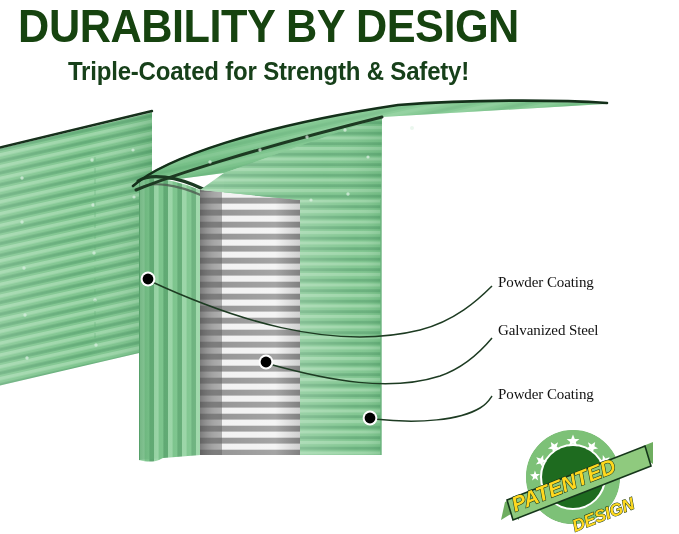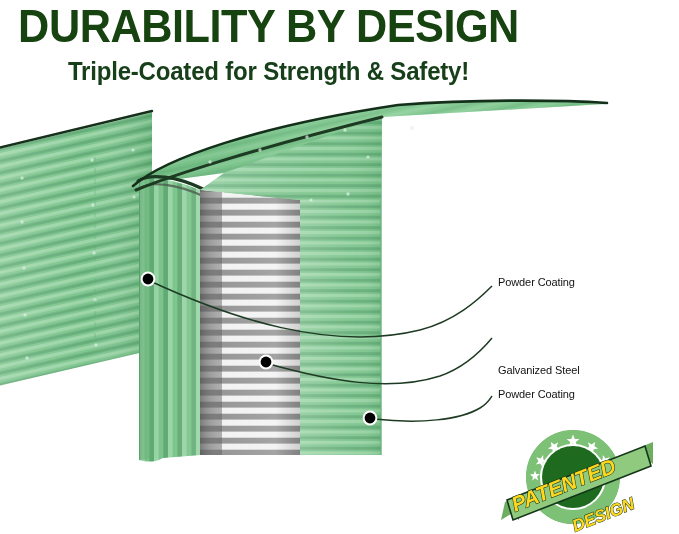--- a/index.html
+++ b/index.html
@@ -65,32 +65,32 @@
     position: absolute;
     left: 0;
     top: 0;
     width: 679px;
     height: 534px;
   }
 
   
   .callout {
     position: absolute;
-    font-family: Liberation Sans, sans-serif;
-    font-size: 11px;
+    font-family: Liberation Serif, serif;
+    font-size: 15px;
     line-height: 20px;
     font-weight: 400;
     color: #111111;
     white-space: nowrap;
     letter-spacing: -0.1px;
   }
   #callout-1 { left: 498px; top: 272px; }
   #callout-2 { left: 498px; top: 320px; }
   #callout-3 { left: 498px; top: 384px; }
-  .callout .line2 { display: block; margin-top: 40px; }
+  .callout .line2 { display: block; }
 
   
   #badge {
     position: absolute;
     left: 497px;
     top: 424px;
     width: 160px;
     height: 110px;
   }
 </style>

